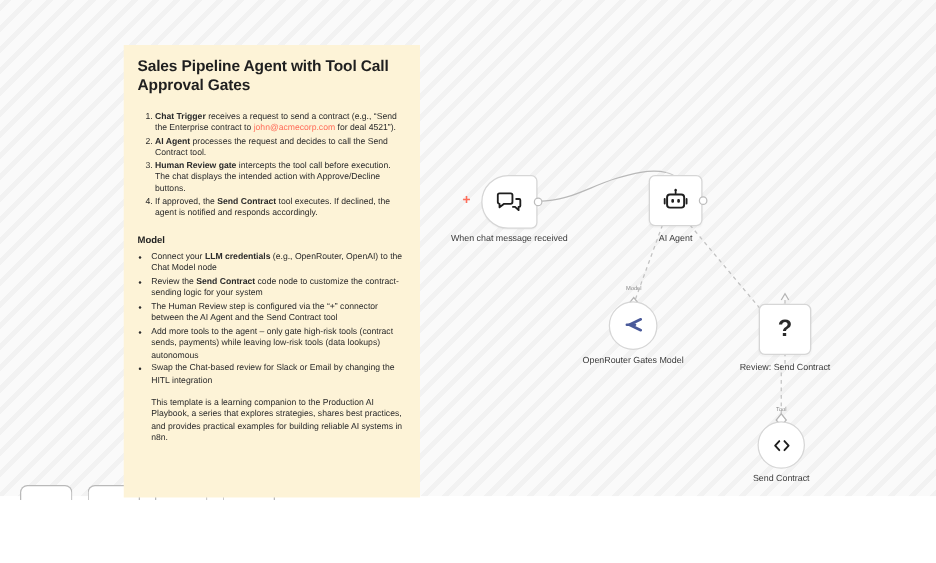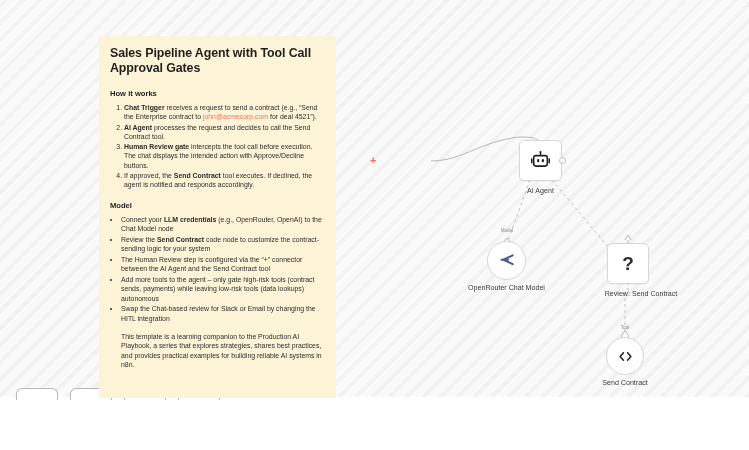--- a/index.html
+++ b/index.html
@@ -191,21 +191,20 @@
   <div id="canvas-bottom-fill"></div>
 
   <div class="stub" style="left:16px;"></div>
   <div class="stub" style="left:70px;"></div>
   <div class="stub" style="left:124px;"></div>
   <div class="stub" style="left:178px;"></div>
 
   <div id="sticky">
     <h1>Sales Pipeline Agent with Tool Call Approval Gates</h1>
 
-    <h2>How it works</h2>
     <ol>
       <li><b>Chat Trigger</b><span> receives a request to send a contract (e.g., “Send the Enterprise contract to </span><a class="inline-link" href="#">john@acmecorp.com</a><span> for deal 4521”).</span></li>
       <li><b>AI Agent</b><span> processes the request and decides to call the Send Contract tool.</span></li>
       <li><b>Human Review gate</b><span> intercepts the tool call before execution. The chat displays the intended action with Approve/Decline buttons.</span></li>
       <li><span>If approved, the </span><b>Send Contract</b><span> tool executes. If declined, the agent is notified and responds accordingly.</span></li>
     </ol>
 
     <h2 class="spaced">Model</h2>
     <ul>
       <li><span>Connect your </span><b>LLM credentials</b><span> (e.g., OpenRouter, OpenAI) to the Chat Model node</span></li>
@@ -235,20 +234,30 @@
     <path d="M 552 180 L 609 248" fill="none" stroke="#c2c2c2" stroke-width="1" stroke-dasharray="3 3"></path>
 
     <path d="M 628 240 L 628 292" fill="none" stroke="#c2c2c2" stroke-width="1" stroke-dasharray="3 3"></path>
     <path d="M 625 240 L 628 235 L 631 240" fill="none" stroke="#b5b5b5" stroke-width="1"></path>
     <path d="M 625 292 L 625 335" fill="none" stroke="#c2c2c2" stroke-width="1" stroke-dasharray="3 3"></path>
     <path d="M 621 336 L 625 341 L 629 336 L 625 331 Z" fill="#ffffff" stroke="#b5b5b5" stroke-width="1"></path>
   </svg>
 
   <div class="plus-icon" style="left:370px; top:155px;">+</div>
 
+  <div class="node" style="left:385px; top:140px;">
+    <div class="node-box trigger" style="width:45px; height:43px;">
+      <svg width="21" height="21" viewBox="0 0 24 24">
+        <path d="M3 4.2 h10.2 a1.6 1.6 0 0 1 1.6 1.6 v6.4 a1.6 1.6 0 0 1 -1.6 1.6 h-6 l-4.2 3.2 v-3.2 a1.6 1.6 0 0 1 -1.6 -1.6 v-6.4 a1.6 1.6 0 0 1 1.6 -1.6 z" fill="none" stroke="#1f1f1f" stroke-width="1.7" stroke-linejoin="round"></path>
+        <path d="M17.6 9.4 h3.4 a1 1 0 0 1 1 1 v5.2 a1 1 0 0 1 -1 1 h-0.6 v3 l-3.2 -3 h-2.6" fill="none" stroke="#1f1f1f" stroke-width="1.7" stroke-linejoin="round"></path>
+      </svg>
+    </div>
+    <div class="port" style="left:42px; top:18px;"></div>
+    <div class="node-label wrap" style="top:47px;">When chat message received</div>
+  </div>
 
   <div class="node" style="left:519px; top:140px;">
     <div class="node-box" style="width:43px; height:41px;">
       <svg width="21" height="21" viewBox="0 0 24 24">
         <path d="M12 2.6 v2.6" stroke="#1f1f1f" stroke-width="1.6" fill="none" stroke-linecap="round"></path>
         <circle cx="12" cy="2.2" r="1.1" fill="#1f1f1f"></circle>
         <rect x="4.2" y="6.4" width="15.6" height="12" rx="2.6" fill="none" stroke="#1f1f1f" stroke-width="1.8"></rect>
         <rect x="8.1" y="10.4" width="2.4" height="3.6" rx="1.1" fill="#1f1f1f"></rect>
         <rect x="13.5" y="10.4" width="2.4" height="3.6" rx="1.1" fill="#1f1f1f"></rect>
         <path d="M2 10.4 v4.2 M22 10.4 v4.2" stroke="#1f1f1f" stroke-width="1.7" stroke-linecap="round"></path>
@@ -260,28 +269,28 @@
 
   <div class="wire-label" style="left:507px; top:228px;">Model</div>
 
   <div class="node" style="left:487px; top:241px;">
     <div class="node-circle" style="width:39px; height:39px;">
       <svg width="21" height="21" viewBox="0 0 24 24">
         <path d="M19 6.2 L8.6 11.2 L19 16.2" fill="none" stroke="#4a5a9a" stroke-width="2.4" stroke-linecap="round" stroke-linejoin="round"></path>
         <path d="M6.2 11.2 h7.6" stroke="#4a5a9a" stroke-width="2.2" stroke-linecap="round"></path>
       </svg>
     </div>
-    <div class="node-label wrap" style="top:43px;">OpenRouter Chat Model</div>
+    <div class="node-label wrap" style="top:43px;">OpenRouter Gates Model</div>
   </div>
 
   <div class="node" style="left:607px; top:243px;">
     <div class="node-box" style="width:42px; height:41px;">
       <span class="qmark">?</span>
     </div>
-    <div class="node-label" style="top:47px;margin-left:13px;">Review: Send Contract</div>
+    <div class="node-label" style="top:47px;">Review: Send Contract</div>
   </div>
 
   <div class="wire-label" style="left:625px; top:325px;">Tool</div>
 
   <div class="node" style="left:606px; top:337px;">
     <div class="node-circle" style="width:38px; height:38px;">
       <svg width="19" height="19" viewBox="0 0 24 24">
         <path d="M9.4 7.4 L5.2 12 L9.4 16.6" fill="none" stroke="#1f1f1f" stroke-width="1.9" stroke-linecap="round" stroke-linejoin="round"></path>
         <path d="M14.6 7.4 L18.8 12 L14.6 16.6" fill="none" stroke="#1f1f1f" stroke-width="1.9" stroke-linecap="round" stroke-linejoin="round"></path>
       </svg>

